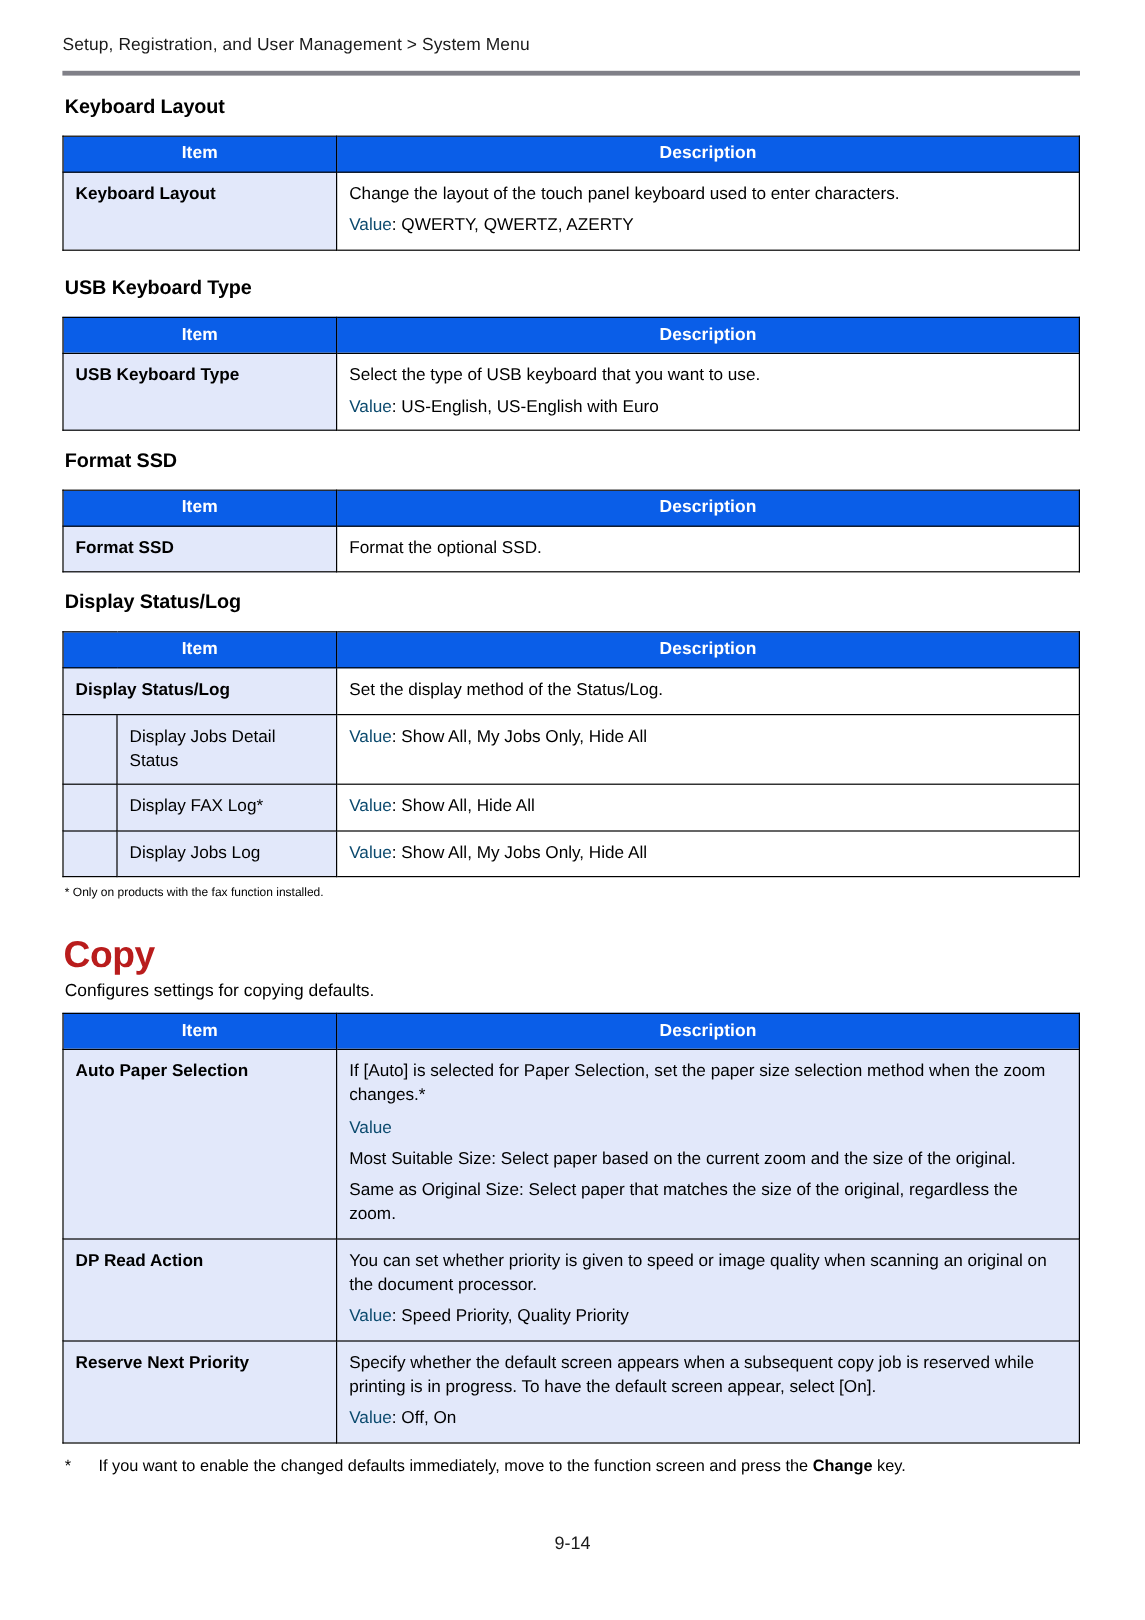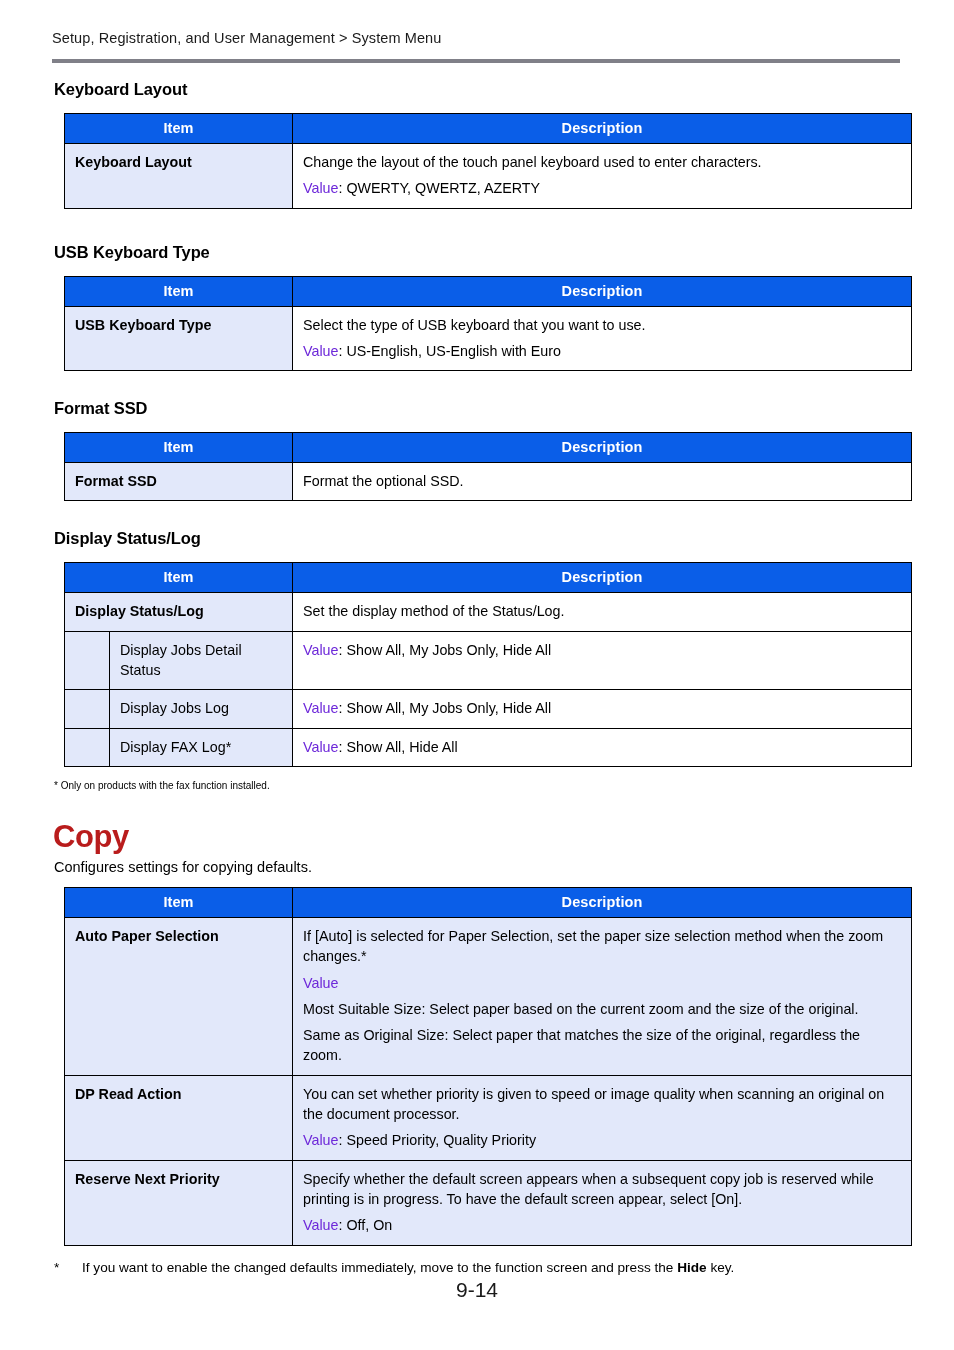--- a/index.html
+++ b/index.html
@@ -68,21 +68,21 @@
     font-size: 14.5px;
     margin: 0 0 10px 2px;
   }
 
   
   table.spec {
     border-collapse: collapse;
     width: 848px;
     table-layout: fixed;
     border: 1px solid #000000;
-    margin: 12px;
+    margin: 0;
   }
   table.spec th {
     background: #0a5ee8;
     color: #ffffff;
     font-size: 14.5px;
     font-weight: bold;
     text-align: center;
     padding: 6px 4px 7px 4px;
     border: 1px solid #000000;
     letter-spacing: 0.1px;
@@ -114,21 +114,21 @@
   }
   td.item-cell.sub {
     background: #e2e8fa;
     font-weight: normal;
   }
   .col-item { width: 228px; }
   .col-indent { width: 45px; }
   .col-subitem { width: 183px; }
 
   .val {
-    color: #6d28d9;
+    color: #0c4a6e;
   }
   .line { display: block; }
   .line + .line { margin-top: 6px; }
 
   .footnote {
     font-size: 10px;
     margin: 7px 0 0 2px;
     line-height: 1.4;
   }
   .footnote-indent {
@@ -145,21 +145,21 @@
   .gap-md { height: 22px; }
   .gap-lg { height: 26px; }
 
   
   .page-number {
     position: absolute;
     left: 0;
     right: 0;
     top: 1278px;
     text-align: center;
-    font-size: 21px;
+    font-size: 15px;
     color: #1a1a1a;
   }
   b.inline-bold { font-weight: bold; }
 </style>
 </head>
 <body>
 
 <div class="page">
 
   <div class="breadcrumb">Setup, Registration, and User Management &gt; System Menu</div>
@@ -253,30 +253,30 @@
       </tr>
       <tr>
         <td class="indent-cell"></td>
         <td class="item-cell sub">Display Jobs Detail Status</td>
         <td class="desc-cell">
           <span class="line"><span class="val">Value</span><span>: Show All, My Jobs Only, Hide All</span></span>
         </td>
       </tr>
       <tr>
         <td class="indent-cell"></td>
+        <td class="item-cell sub">Display FAX Log*</td>
+        <td class="desc-cell">
+          <span class="line"><span class="val">Value</span><span>: Show All, Hide All</span></span>
+        </td>
+      </tr>
+      <tr>
+        <td class="indent-cell"></td>
         <td class="item-cell sub">Display Jobs Log</td>
         <td class="desc-cell">
           <span class="line"><span class="val">Value</span><span>: Show All, My Jobs Only, Hide All</span></span>
-        </td>
-      </tr>
-      <tr>
-        <td class="indent-cell"></td>
-        <td class="item-cell sub">Display FAX Log*</td>
-        <td class="desc-cell">
-          <span class="line"><span class="val">Value</span><span>: Show All, Hide All</span></span>
         </td>
       </tr>
     </tbody>
       </table>
     <div class="footnote">* Only on products with the fax function installed.</div>
 
     <div class="gap-lg"></div>
 
     <h1 class="big-title">Copy</h1>
     <p class="intro-line">Configures settings for copying defaults.</p>
@@ -315,19 +315,19 @@
         <td class="desc-cell tinted">
           <span class="line">Specify whether the default screen appears when a subsequent copy job is reserved while printing is in progress. To have the default screen appear, select [On].</span>
           <span class="line"><span class="val">Value</span><span>: Off, On</span></span>
         </td>
       </tr>
     </tbody>
       </table>
 
     <div class="footnote-indent">
       <span class="star">*</span>
-      <span><span>If you want to enable the changed defaults immediately, move to the function screen and press the </span><b class="inline-bold">Hide</b><span> key.</span></span>
+      <span><span>If you want to enable the changed defaults immediately, move to the function screen and press the </span><b class="inline-bold">Change</b><span> key.</span></span>
     </div>
 
   </div>
 
   <div class="page-number">9-14</div>
 </div>
 
 </body></html>

